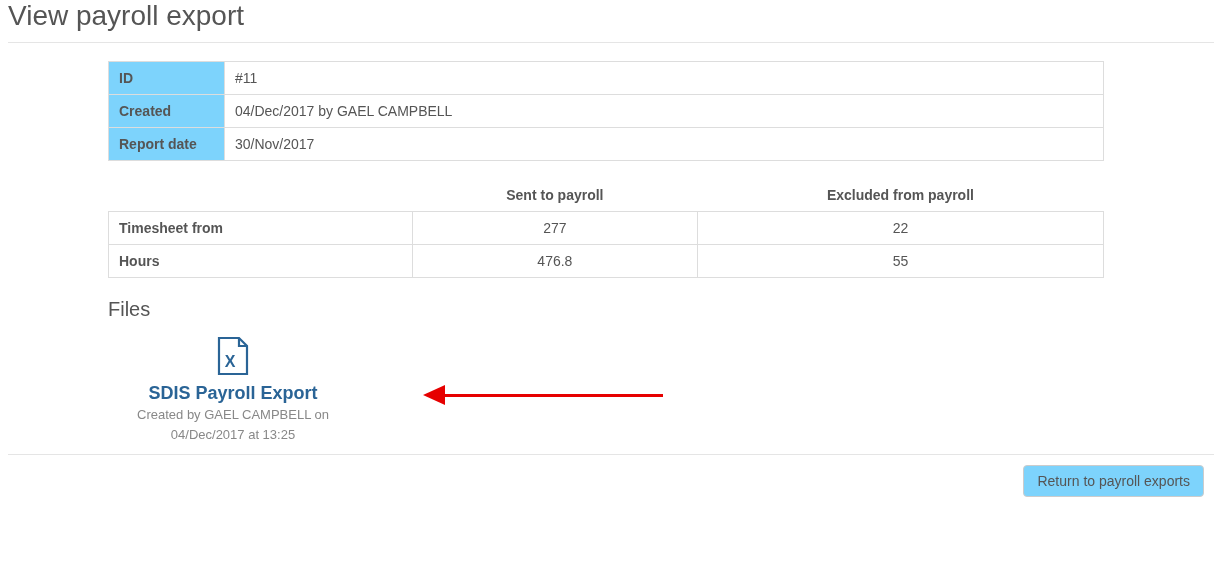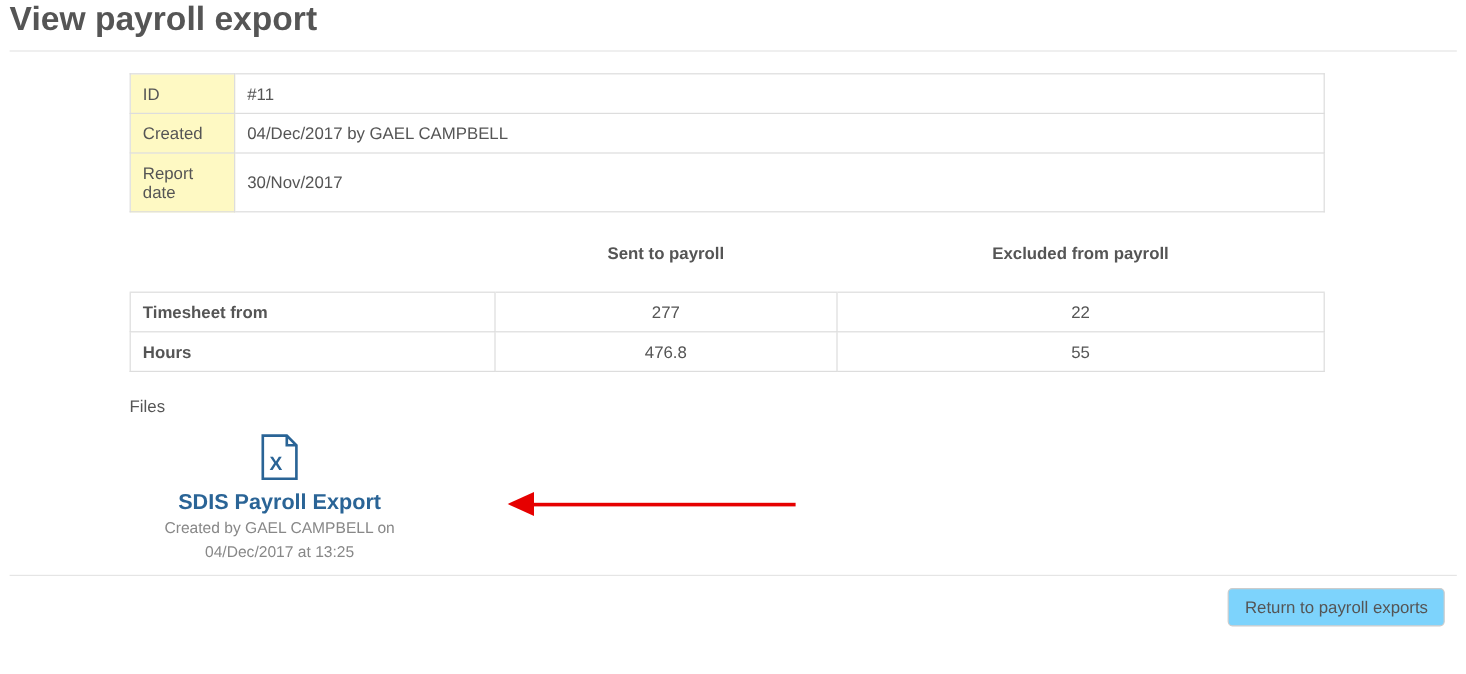--- a/index.html
+++ b/index.html
@@ -12,21 +12,21 @@
     font-size: 14px;
     color: #333;
     background: #fff;
     width: 1222px;
   }
   .page {
     padding: 0 8px 8px 8px;
   }
   .page-title {
     font-size: 28px;
-    font-weight: 700;
+    font-weight: 400;
     color: #555;
     padding: 0 0 10px 0;
   }
   .hr {
     border: none;
     border-top: 1px solid #e5e5e5;
     margin-bottom: 18px;
   }
   .container {
     margin-left: 100px;
@@ -39,47 +39,47 @@
   }
   table td, table th {
     border: 1px solid #ddd;
     padding: 8px 10px;
     text-align: left;
     font-size: 14px;
     color: #555;
     font-weight: 400;
   }
   .info-table th {
-    width: 87px;
-    background: #fef9c3;
-    font-weight: 400;
+    width: 116px;
+    background: #7dd3fc;
+    font-weight: 700;
     color: #555;
   }
   .stats-table th {
     font-weight: 700;
     color: #555;
   }
   .stats-table td, .stats-table th {
     text-align: center;
   }
   .stats-table tr th:first-child,
   .stats-table tr td:first-child {
     text-align: left;
   }
   .stats-table thead th {
     border: none;
     border-bottom: 1px solid #ddd;
     padding-top: 6px;
-    padding-bottom: 24px;
+    padding-bottom: 8px;
   }
   .stats-table thead th:first-child {
     border-bottom: 1px solid #ddd;
   }
   .section-title {
-    font-size: 14px;
+    font-size: 20px;
     font-weight: 400;
     color: #555;
     margin-bottom: 10px;
   }
   .file-block {
     width: 250px;
     text-align: center;
     padding: 5px 0 10px 0;
   }
   .file-icon {

